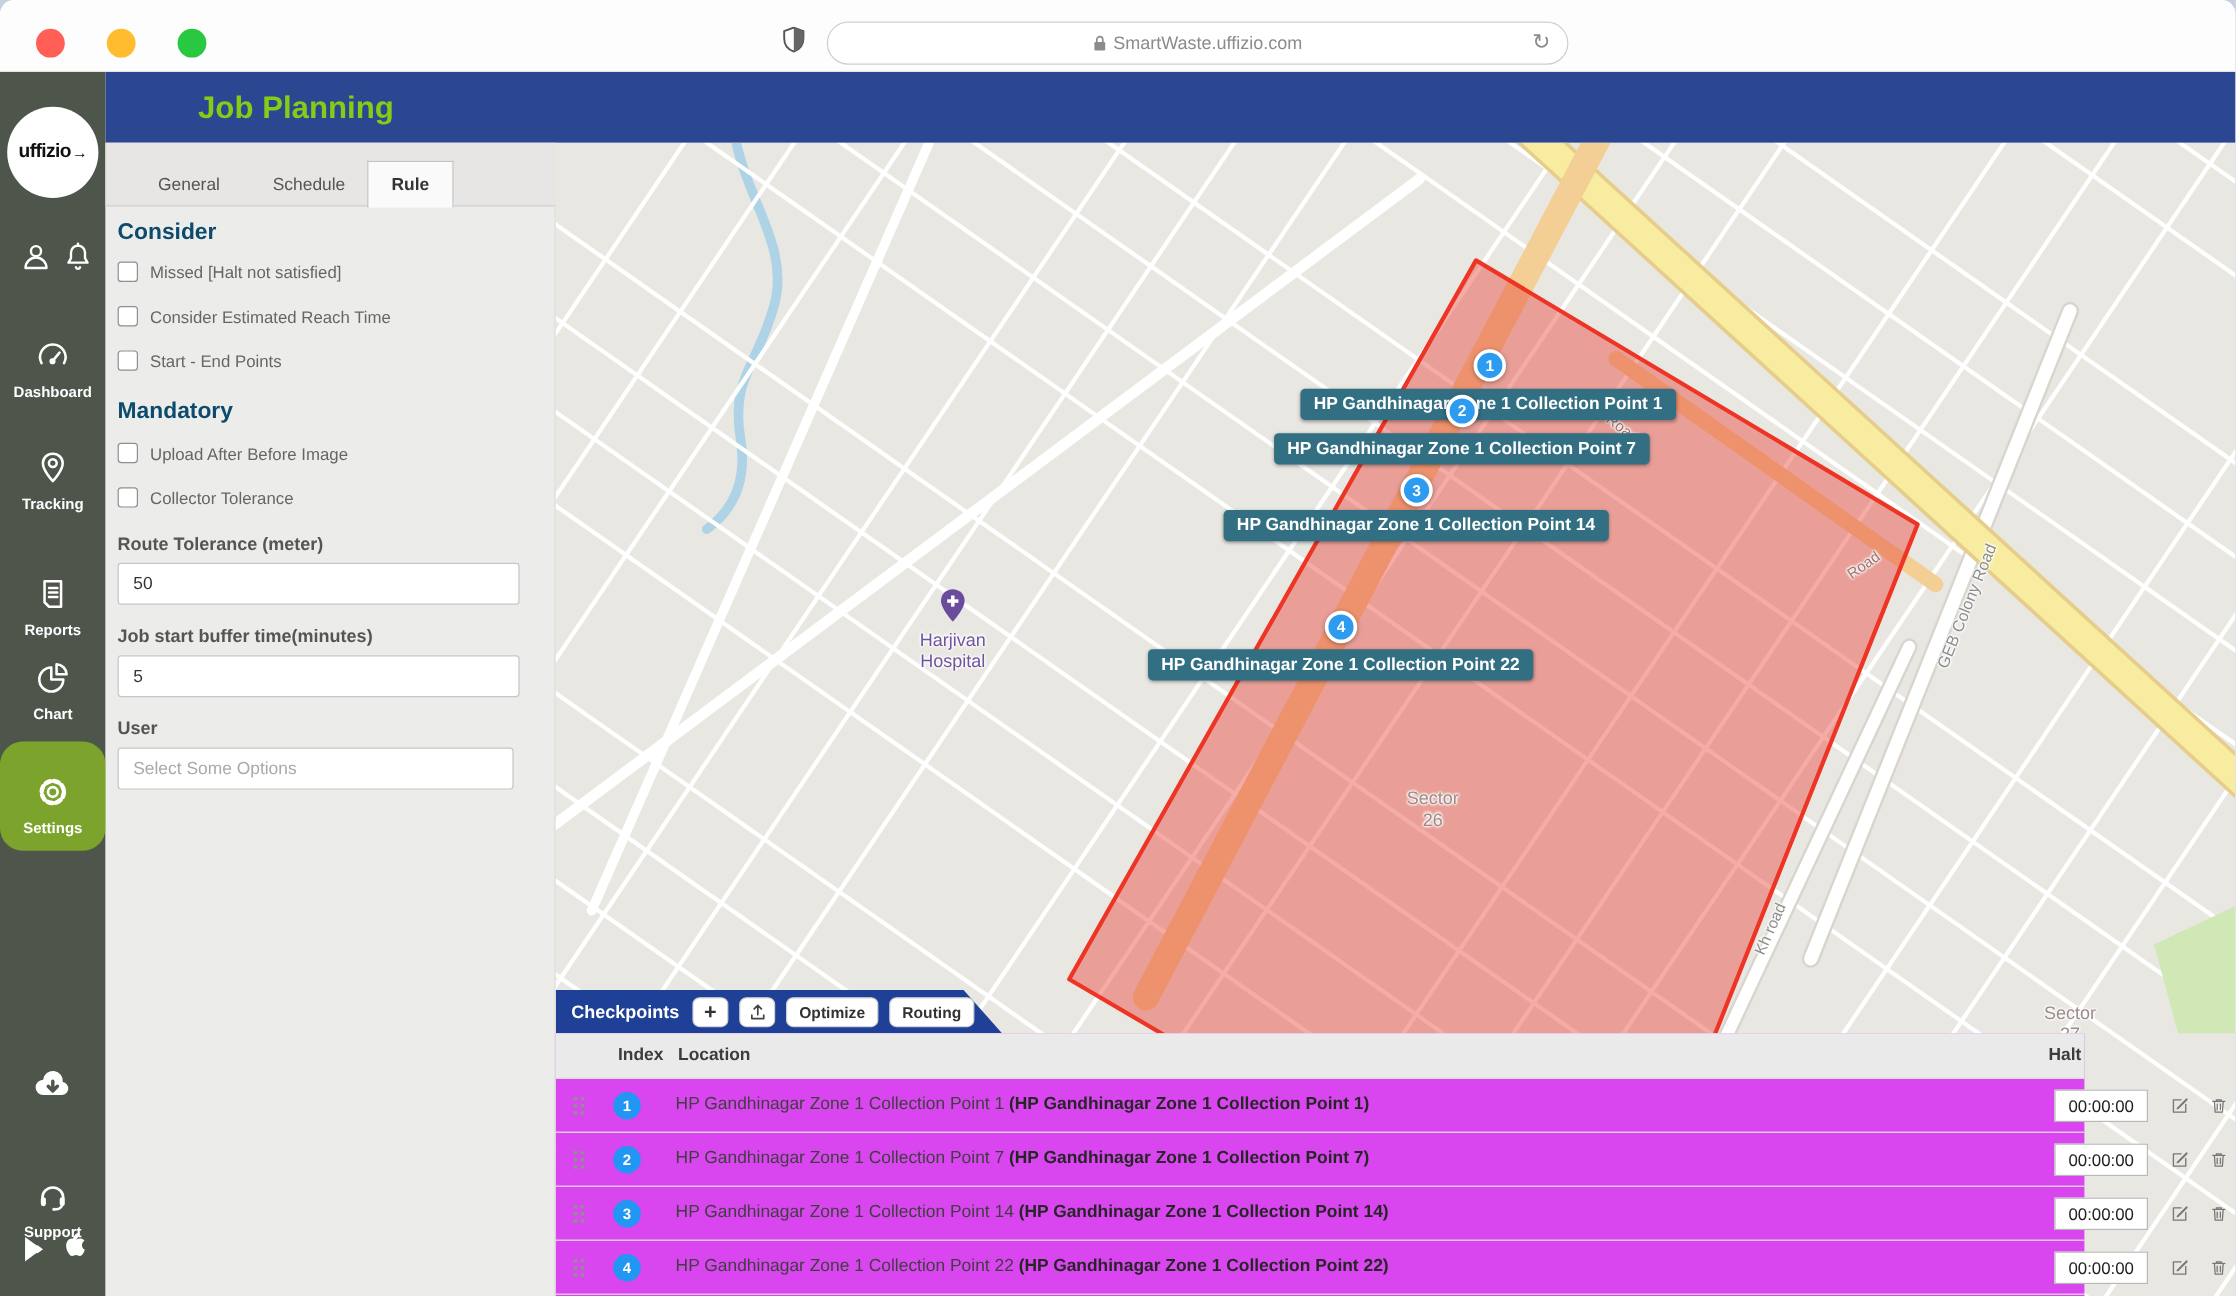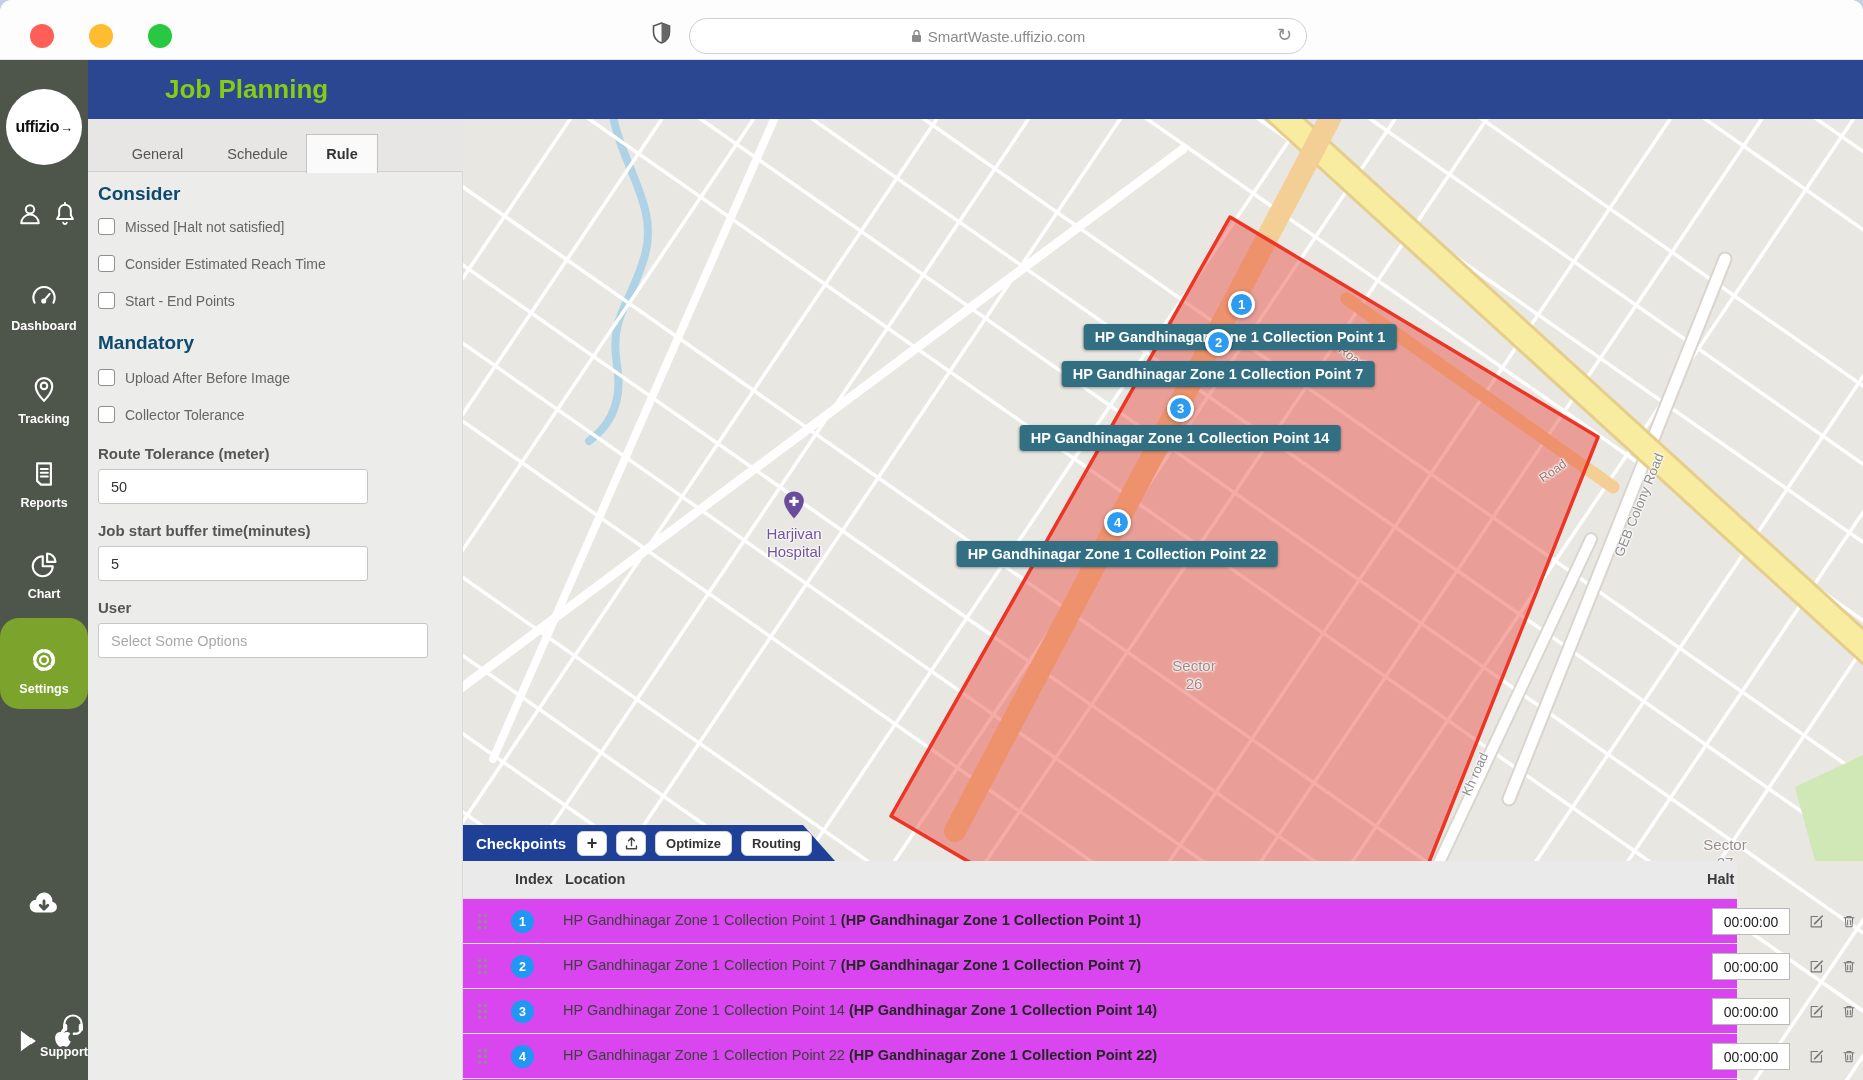--- a/index.html
+++ b/index.html
@@ -34,21 +34,21 @@
   .tab{position:absolute;top:16px;height:37px;display:flex;align-items:center;justify-content:center;
        font-size:14.5px;color:#555;}
   .tab.t0{left:22px;width:95px;}
   .tab.t1{left:122px;width:95px;}
   .tab.t2{left:218px;width:72px;background:#fafafa;border:1px solid #c2c2c2;border-bottom:none;color:#333;font-weight:700;top:15px;height:39px;}
   .h2{position:absolute;left:10px;font-size:19px;font-weight:700;color:#0c4a6e;}
   .cbrow{position:absolute;left:10px;display:flex;align-items:center;gap:10px;}
   .cb{width:17px;height:17px;border:1.5px solid #8f8f8f;border-radius:3px;background:#fff;flex:0 0 auto;}
   .cbl{font-size:14px;color:#666;}
   .flabel{position:absolute;left:10px;font-size:15px;font-weight:600;color:#555;}
-  .tinput{position:absolute;left:10px;width:270px;height:35px;border:1px solid #c6c6c6;border-radius:3px;background:#fff;
+  .tinput{position:absolute;left:10px;width:335px;height:35px;border:1px solid #c6c6c6;border-radius:3px;background:#fff;
           font-size:14.5px;color:#333;padding:0 12px;font-family:"Liberation Sans",sans-serif;outline:none;}
   .tinput::placeholder{color:#a9a9a9;}
   
   .map{position:absolute;left:463px;top:119px;width:1400px;height:961px;background:#e9e7e2;overflow:hidden;}
   .map svg.base{position:absolute;left:0;top:0;}
   .mlabel{position:absolute;transform:translate(-50%,-50%);text-align:center;z-index:2;white-space:nowrap;
           text-shadow:0 1px 2px #fff,0 -1px 2px #fff,1px 0 2px #fff,-1px 0 2px #fff;}
   .tip{position:absolute;transform:translate(-50%,-50%);z-index:3;background:#336f82;color:#fff;font-size:14.5px;
        font-weight:700;padding:5px 11px;border-radius:4px;white-space:nowrap;box-shadow:0 1px 3px rgba(0,0,0,.35);}
   .marker{position:absolute;z-index:4;width:27px;height:27px;margin:-13px 0 0 -13px;border-radius:50%;background:#2d9bf0;
@@ -129,21 +129,21 @@
         </svg>
       <span class="lbl">Dashboard</span>
     </div>
     <div class="nav-item" style="top:315px;">
       <svg class="wic" width="30" height="30" viewBox="0 0 24 24">
           <path d="M12 2.5 C8.2 2.5 5.4 5.3 5.4 8.9 c0 5 6.6 11.8 6.6 11.8 s6.6 -6.8 6.6 -11.8 C18.6 5.3 15.8 2.5 12 2.5 Z"></path>
           <circle cx="12" cy="8.7" r="2.6"></circle>
         </svg>
       <span class="lbl">Tracking</span>
     </div>
-    <div class="nav-item" style="top:399px;text-align:center;">
+    <div class="nav-item" style="top:420px;text-align:center;">
       <svg class="wic" width="30" height="30" viewBox="0 0 24 24">
           <path d="M6.5 3.5 h11 v17 h-8 l-3 -3 z"></path>
           <path d="M9.5 8 h5.5 M9.5 11 h5.5 M9.5 14 h5.5"></path>
         </svg>
       <span class="lbl">Reports</span>
     </div>
     <div class="nav-item" style="top:490px;">
       <svg class="wic" width="30" height="30" viewBox="0 0 24 24">
           <path d="M11 5 a8 8 0 1 0 8 8 h-8 Z"></path>
           <path d="M14.5 9.5 V2.8 a7 7 0 0 1 6.7 6.7 Z"></path>
@@ -157,21 +157,21 @@
         </svg>
       <span class="lbl">Settings</span>
     </div>
 
     <span class="sb-ic" style="left:27px;top:828px;">
       <svg width="34" height="30" viewBox="0 0 24 22">
           <path d="M6.3 18 h11.2 a4 4 0 0 0 .6 -7.95 A6 6 0 0 0 6.1 8.6 A4.6 4.6 0 0 0 6.3 18 Z" fill="#fff"></path>
           <path d="M12 9.5 v6 m-2.8 -2.9 l2.8 2.9 2.8 -2.9" stroke="#4e564c" stroke-width="2.1" fill="none" stroke-linecap="round" stroke-linejoin="round"></path>
         </svg>
     </span>
-    <div class="nav-item" style="top:948px;text-align:right;">
+    <div class="nav-item" style="top:922px;">
       <svg class="wic" width="30" height="30" viewBox="0 0 24 24">
           <path d="M5 13 a7 7 0 0 1 14 0"></path>
           <rect x="4" y="12.5" width="3.4" height="6" rx="1.6" fill="#fff" stroke="none"></rect>
           <rect x="16.6" y="12.5" width="3.4" height="6" rx="1.6" fill="#fff" stroke="none"></rect>
           <path d="M18 18.5 a4.5 4.5 0 0 1 -4.5 2"></path>
           <circle cx="12.8" cy="20.6" r="1.1" fill="#fff" stroke="none"></circle>
         </svg>
       <span class="lbl">Support</span>
     </div>
     <span class="sb-ic" style="left:17px;top:968px;">

